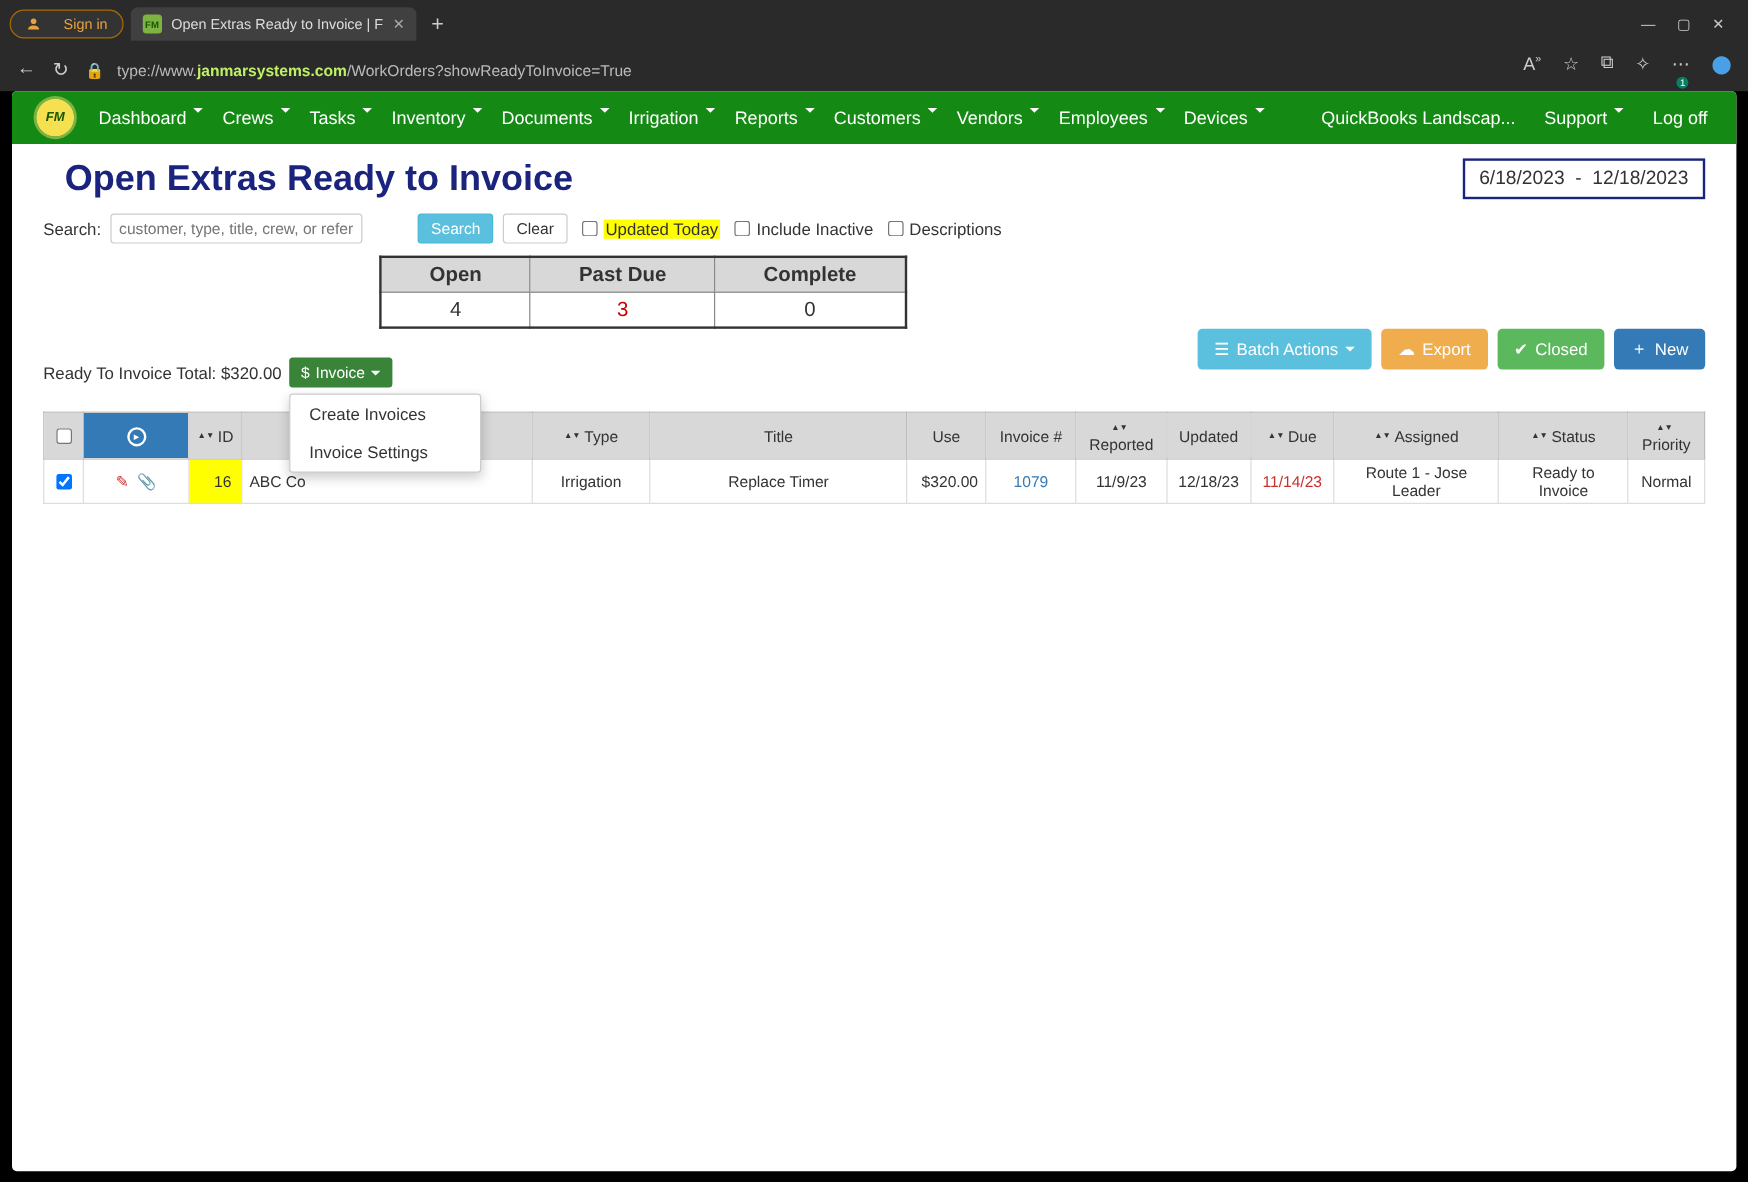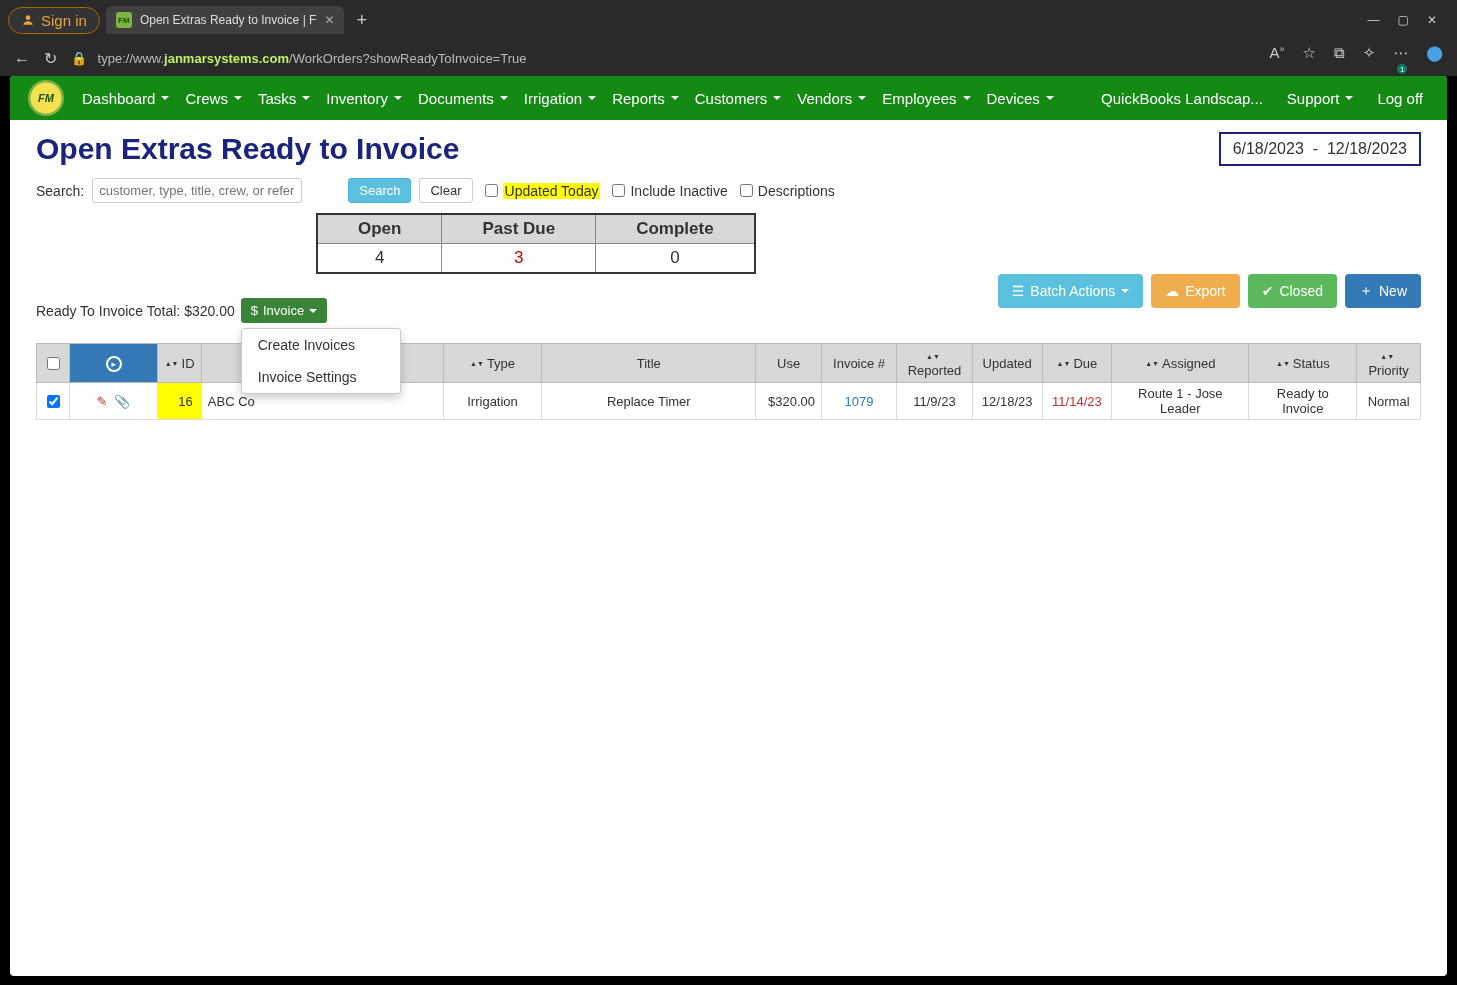--- a/index.html
+++ b/index.html
@@ -1,47 +1,47 @@
 <!DOCTYPE html>
 <html><head>
 <meta charset="utf-8">
 <style>
 html,body{margin:0;padding:0;font-family:"Segoe UI",Arial,sans-serif;background:#000;width:1457px;height:985px;overflow:hidden;font-size:14px;color:#333}
 *{box-sizing:border-box}
 
 
 .browser-chrome{background:#2a2a2a;height:76px;width:100%}
 .tab-bar{height:40px;display:flex;align-items:center;padding:4px 8px;gap:6px}
-.sign-in{display:flex;align-items:center;gap:6px;background:#333;border:1px solid #a86b00;border-radius:16px;padding:4px 12px;color:#e8a33d;font-size:15px}
+.sign-in{display:flex;align-items:center;gap:18px;background:#333;border:1px solid #a86b00;border-radius:16px;padding:4px 12px;color:#e8a33d;font-size:12px}
 .sign-in svg{fill:#e8a33d}
 .tab{display:flex;align-items:center;gap:8px;background:#404040;padding:6px 10px;border-radius:6px 6px 0 0;color:#ddd;font-size:12px;min-width:200px}
 .tab-favicon{width:16px;height:16px;background:#7cb342;border-radius:3px;display:flex;align-items:center;justify-content:center;font-size:8px;color:#1a5500;font-weight:bold}
 .tab-close{margin-left:auto;color:#aaa;cursor:pointer}
 .new-tab{color:#ccc;font-size:18px;padding:0 6px}
 .win-controls{margin-left:auto;display:flex;gap:18px;padding-right:12px;color:#ccc;font-size:12px}
 .addr-bar{height:36px;display:flex;align-items:center;gap:14px;padding:0 14px}
 .nav-btn{color:#ccc;font-size:16px}
 .url-box{flex:1;display:flex;align-items:center;gap:10px;color:#bbb;font-size:13px}
 .url-box .host b{color:#bef264}
 .addr-icons{display:flex;gap:18px;color:#ccc;font-size:15px}
 .addr-icons span{position:relative}
 .badge-1{position:absolute;bottom:-2px;right:-4px;background:#0a7d64;color:#fff;border-radius:50%;font-size:8px;width:10px;height:10px;display:flex;align-items:center;justify-content:center}
 
 
 .page{background:#fff;margin:0 10px 10px 10px;border-radius:4px;height:900px;position:relative}
 
 
 .app-nav{background:#148a14;height:44px;display:flex;align-items:center;padding:0 18px;gap:4px;border-radius:4px 4px 0 0}
 .logo{width:36px;height:36px;background:radial-gradient(#f5e050 60%,#7cb342 62%);border-radius:50%;display:flex;align-items:center;justify-content:center;color:#1a5500;font-size:11px;font-style:italic;font-weight:bold;margin-right:8px}
-.nav-item{color:#fff;padding:10px 6px;font-size:15px;display:flex;align-items:center;gap:4px;cursor:pointer}
+.nav-item{color:#fff;padding:10px 6px;font-size:15px;display:flex;gap:4px;cursor:pointer}
 .caret-dn{width:0;height:0;border-left:4px solid transparent;border-right:4px solid transparent;border-top:4px solid #fff;display:inline-block;margin-left:2px}
 .nav-right{margin-left:auto;display:flex;gap:12px}
 
 
-.title-row{padding:12px 26px 8px 26px;display:flex;align-items:center}
+.title-row{padding:12px 26px 8px 44px;display:flex;align-items:center}
 h1{color:#1a237e;font-size:30px;font-weight:600;margin:0}
 .date-range{margin-left:auto;border:2px solid #1a237e;padding:6px 12px;font-size:16px;color:#333}
 
 
 .search-row{padding:4px 26px;display:flex;align-items:center;gap:8px;font-size:14px}
 .search-input{width:210px;padding:4px 6px;border:1px solid #ccc;border-radius:3px;color:#999;font-size:13px}
 .btn{border-radius:3px;padding:4px 10px;font-size:13px;cursor:pointer;border:1px solid transparent}
 .btn-info{background:#5bc0de;color:#fff;border-color:#46b8da}
 .btn-default{background:#fff;border:1px solid #ccc;color:#333}
 .filter-lbl{display:flex;align-items:center;gap:2px}

